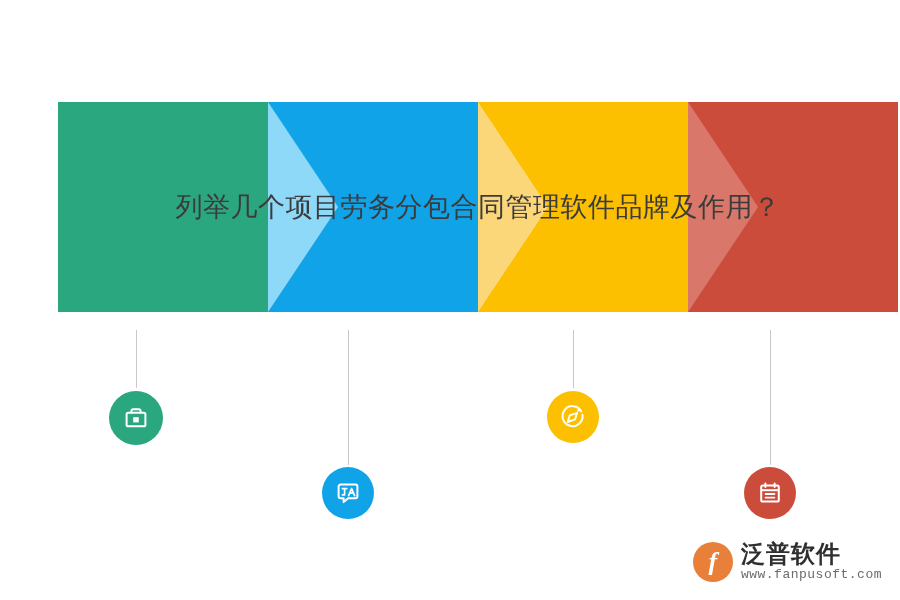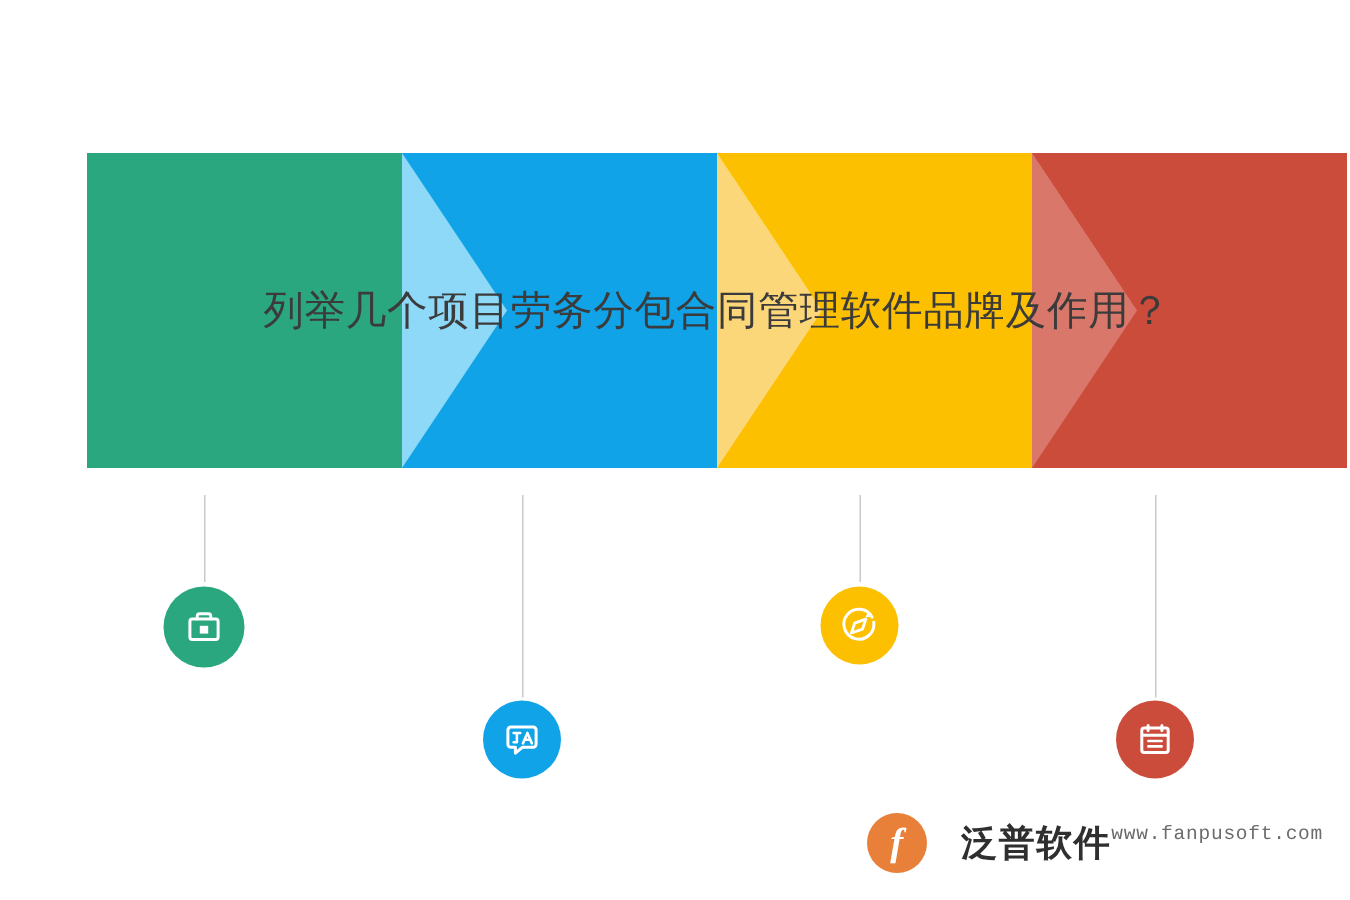--- a/index.html
+++ b/index.html
@@ -92,23 +92,22 @@
     justify-content: center;
     color: #ffffff;
     font-size: 26px;
     font-weight: bold;
     font-style: italic;
     font-family: "Liberation Serif", serif;
     line-height: 1;
   }
   .logo-text {
     display: flex;
-    flex-direction: row;
+    flex-direction: column;
     line-height: 1.1;
-    margin-left: 15px;
   }
   .logo-name {
     font-size: 24px;
     font-weight: bold;
     color: #2f2f2f;
     font-family: "DejaVu Sans", "Liberation Sans", sans-serif;
     letter-spacing: 1px;
   }
   .logo-url {
     font-size: 13px;

